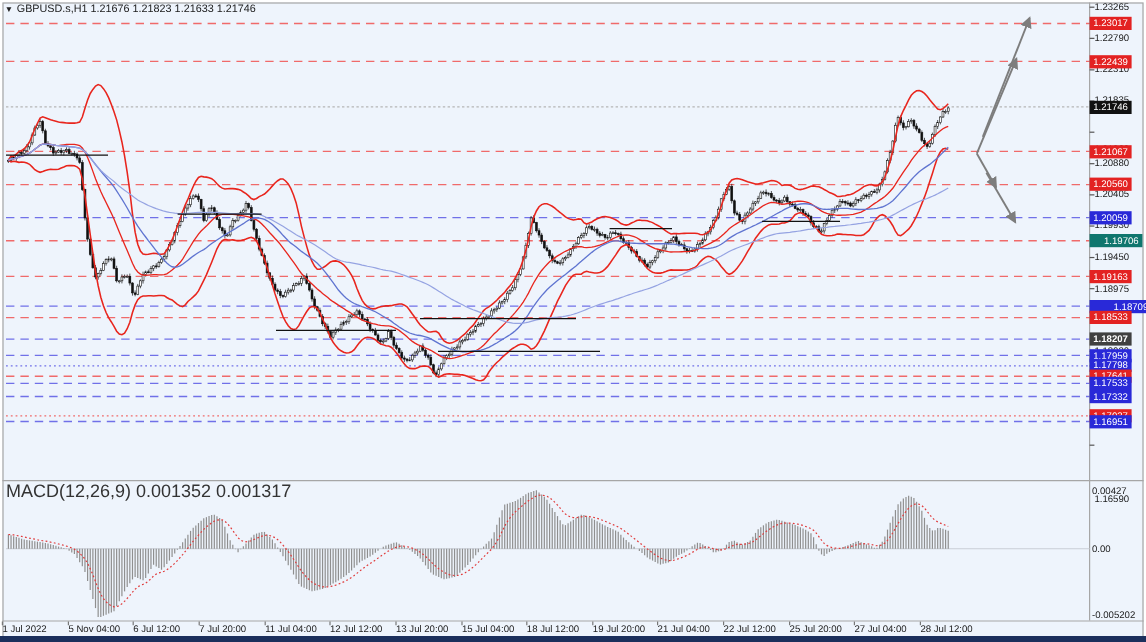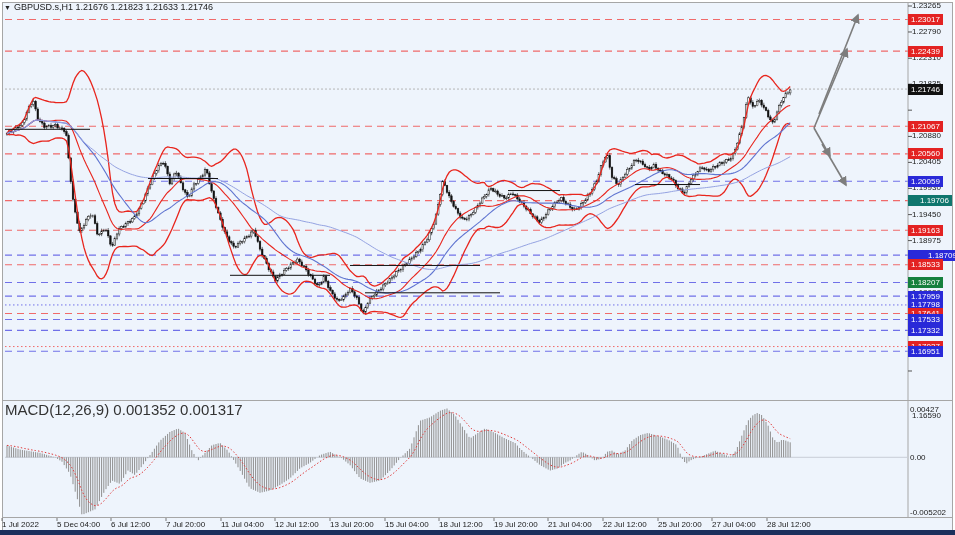--- a/index.html
+++ b/index.html
@@ -1219,38 +1219,38 @@
       <div class="axis-label" style="top: 366px; margin-top: 45px;">1.16590</div>
       <div class="axis-box" style="top: 14px; background: rgb(227, 34, 34);">1.23017</div>
       <div class="axis-box" style="top: 46px; background: rgb(227, 34, 34);">1.22439</div>
       <div class="axis-box" style="top: 121px; background: rgb(227, 34, 34);">1.21067</div>
       <div class="axis-box" style="top: 148px; background: rgb(227, 34, 34);">1.20560</div>
       <div class="axis-box" style="top: 176px; background: rgb(41, 41, 216);">1.20059</div>
       <div class="axis-box" style="top: 195px; background: #0f766e; padding-left: 12px;">1.19706</div>
       <div class="axis-box" style="top: 225px; background: rgb(227, 34, 34);">1.19163</div>
       <div class="axis-box" style="top: 250px; background: rgb(41, 41, 216); padding-left: 20px;">1.18709</div>
       <div class="axis-box" style="top: 259px; background: rgb(227, 34, 34);">1.18533</div>
-      <div class="axis-box" style="top: 277px; background: #15803d;">1.18207</div>
+      <div class="axis-box" style="top: 277px; background: #404040; font-weight: bold;">1.18207</div>
       <div class="axis-box" style="top: 291px; background: rgb(41, 41, 216);">1.17959</div>
       <div class="axis-box" style="top: 299px; background: rgb(41, 41, 216);">1.17798</div>
       <div class="axis-box" style="top: 308px; background: rgb(227, 34, 34);">1.17641</div>
       <div class="axis-box" style="top: 314px; background: rgb(41, 41, 216);">1.17533</div>
       <div class="axis-box" style="top: 325px; background: rgb(41, 41, 216);">1.17332</div>
       <div class="axis-box" style="top: 341px; background: rgb(227, 34, 34);">1.17037</div>
       <div class="axis-box" style="top: 346px; background: rgb(41, 41, 216);">1.16951</div>
       <div class="axis-box" style="top: 84px; background: rgb(17, 17, 17);">1.21746</div>
     </div>
 
   <div class="macd-axis-label" style="top:405px">0.00427</div>
   <div class="macd-axis-label" style="top:453px">0.00</div>
   <div class="macd-axis-label" style="top:508px">-0.005202</div>
 
   <div id="time-axis">
       <div class="time-label" style="left: 2px;">1 Jul 2022</div>
-      <div class="time-label" style="left: 57px;">5 Dec 04:00</div>
+      <div class="time-label" style="left: 57px;">5 Nov 04:00</div>
       <div class="time-label" style="left: 111px;">6 Jul 12:00</div>
       <div class="time-label" style="left: 166px;">7 Jul 20:00</div>
       <div class="time-label" style="left: 221px;">11 Jul 04:00</div>
       <div class="time-label" style="left: 275px;">12 Jul 12:00</div>
       <div class="time-label" style="left: 330px;">13 Jul 20:00</div>
       <div class="time-label" style="left: 385px;">15 Jul 04:00</div>
       <div class="time-label" style="left: 439px;">18 Jul 12:00</div>
       <div class="time-label" style="left: 494px;">19 Jul 20:00</div>
       <div class="time-label" style="left: 548px;">21 Jul 04:00</div>
       <div class="time-label" style="left: 603px;">22 Jul 12:00</div>

